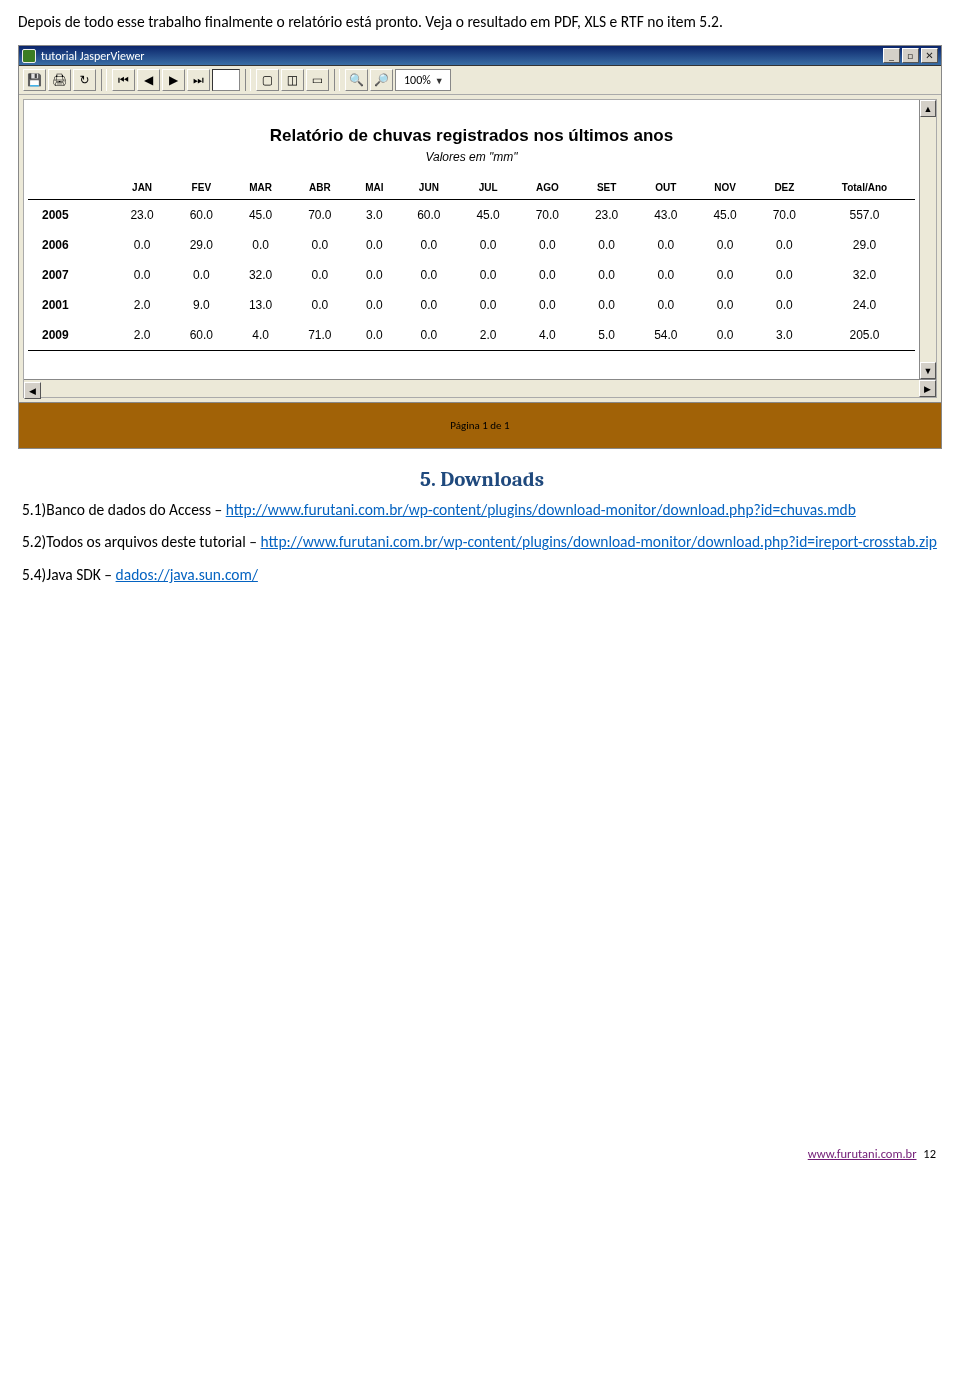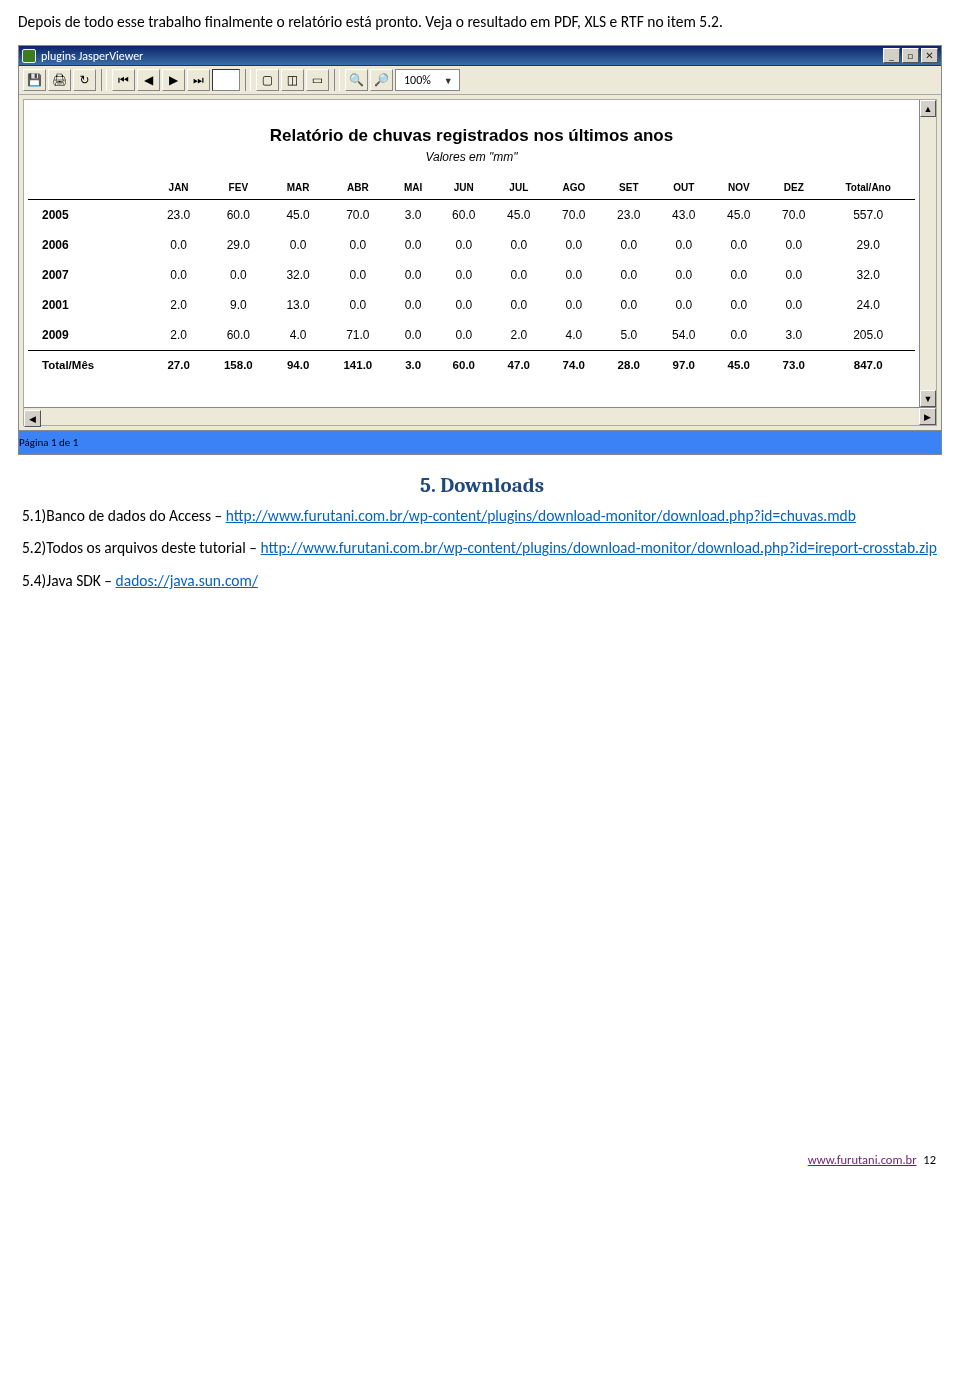--- a/index.html
+++ b/index.html
@@ -31,21 +31,21 @@
   .win-btns { display:flex; gap:2px;}
   .win-btn { width:17px; height:15px; background:#d4d0c8; border:1px solid #fff; border-right-color:#555;border-bottom-color:#555; display:flex; align-items:center; justify-content:center; font-size:10px; color:#222;}
   .toolbar {
     display:flex; align-items:center; gap:2px;
     padding: 3px 4px;
     background:#ece9d8;
     border-bottom:1px solid #aaa;
   }
   .tbtn { width:23px; height:22px; background:#ece9d8; border:1px solid #fff; border-right-color:#888;border-bottom-color:#888; display:flex; align-items:center;justify-content:center; font-size:12px;}
   .tsep { width:6px; height:22px; border-left:1px solid #888; border-right:1px solid #fff; margin:0 3px;}
-  .zoom-box { height:22px; background:#fff; border:1px solid #888; font-size:12px; display:flex; align-items:center; padding:0 6px 0 8px; gap:13px;}
+  .zoom-box { height:22px; background:#fff; border:1px solid #888; font-size:12px; display:flex; align-items:center; padding:0 6px 0 8px; gap:4px;}
   .zoom-arrow { font-size:9px; color:#333;}
   .page-input { width:28px; height:22px; background:#fff; border:1px inset #888;}
   .report-surface {
     position:relative;
     background:#fff;
     border:1px solid #aaa;
     margin: 4px;
   }
   .vscroll { position:absolute; right:0; top:0; bottom:18px; width:17px; background:#ece9d8; border-left:1px solid #888;}
   .vscroll .arrow { height:17px; background:#d4d0c8; border:1px solid #fff;border-right-color:#555;border-bottom-color:#555; display:flex;align-items:center;justify-content:center;font-size:9px;}
@@ -62,38 +62,38 @@
   }
   .rpt-title { font-size: 17px; font-weight:bold; text-align:center;}
   .rpt-sub { font-size:12px; font-style:italic; text-align:center; margin:4px 0 12px 0;}
   table.rpt { width:100%; border-collapse:collapse; font-size:12px;}
   table.rpt th { text-align:center; font-weight:bold; padding:6px 4px; border-bottom:1.5px solid #000; font-size:10px;}
   table.rpt th:first-child { text-align:left; padding-left:14px;}
   table.rpt td { text-align:center; padding:8px 4px; font-size:12px;}
   table.rpt td:first-child { text-align:left; font-weight:bold; padding-left:14px;}
   table.rpt tr.last-data td { border-bottom:1.5px solid #000;}
   table.rpt tr.total td { font-weight:bold; font-size:11.5px;}
-  .statusbar { font-size:11px; background:#3b82f6; border-top:1px solid #888; padding:5px 0;}
+  .statusbar { font-size:11px; text-align:center; background:#a16207; border-top:1px solid #888; padding:16px 0;}
   h2.dl-head { font-family: Cambria, Georgia, serif; font-size: 21px; color:#1f497d; margin:14px 0 8px 4px; font-weight:bold;text-align:center;}
   .dl-item { margin: 6px 0 10px 4px; line-height:1.45; font-size:15.5px;}
   a.link { color:#0563c1; }
   .footer { position:relative; margin-top:560px; text-align:right; font-size:12.5px; padding-right:6px;}
   .footer a { color:#701a75; text-decoration:underline;}
   .footer .pn { color:#000; margin-left:4px;}
 </style>
 </head>
 <body>
 
 <div class="intro">Depois de todo esse trabalho finalmente o relatório está pronto. Veja o resultado em PDF, XLS e RTF no item 5.2.</div>
 
 <div class="viewer-window">
   <div class="titlebar">
     <div class="titlebar-left">
       <span class="app-icon"></span>
-      <span>plugins JasperViewer</span>
+      <span>tutorial JasperViewer</span>
     </div>
     <div class="win-btns">
       <div class="win-btn">_</div>
       <div class="win-btn">□</div>
       <div class="win-btn">✕</div>
     </div>
   </div>
 
   <div class="toolbar">
     <div class="tbtn">💾</div>
@@ -215,36 +215,20 @@
               <td>0.0</td>
               <td>0.0</td>
               <td>2.0</td>
               <td>4.0</td>
               <td>5.0</td>
               <td>54.0</td>
               <td>0.0</td>
               <td>3.0</td>
               <td>205.0</td>
             </tr>
-            <tr class="total">
-              <td>Total/Mês</td>
-              <td>27.0</td>
-              <td>158.0</td>
-              <td>94.0</td>
-              <td>141.0</td>
-              <td>3.0</td>
-              <td>60.0</td>
-              <td>47.0</td>
-              <td>74.0</td>
-              <td>28.0</td>
-              <td>97.0</td>
-              <td>45.0</td>
-              <td>73.0</td>
-              <td>847.0</td>
-            </tr>
           </tbody>
       </table>
     </div>
     <div class="vscroll">
       <div class="arrow">▲</div>
       <div class="track"></div>
       <div class="arrow down">▼</div>
     </div>
     <div class="hscroll">
       <div class="arrow">◀</div>

